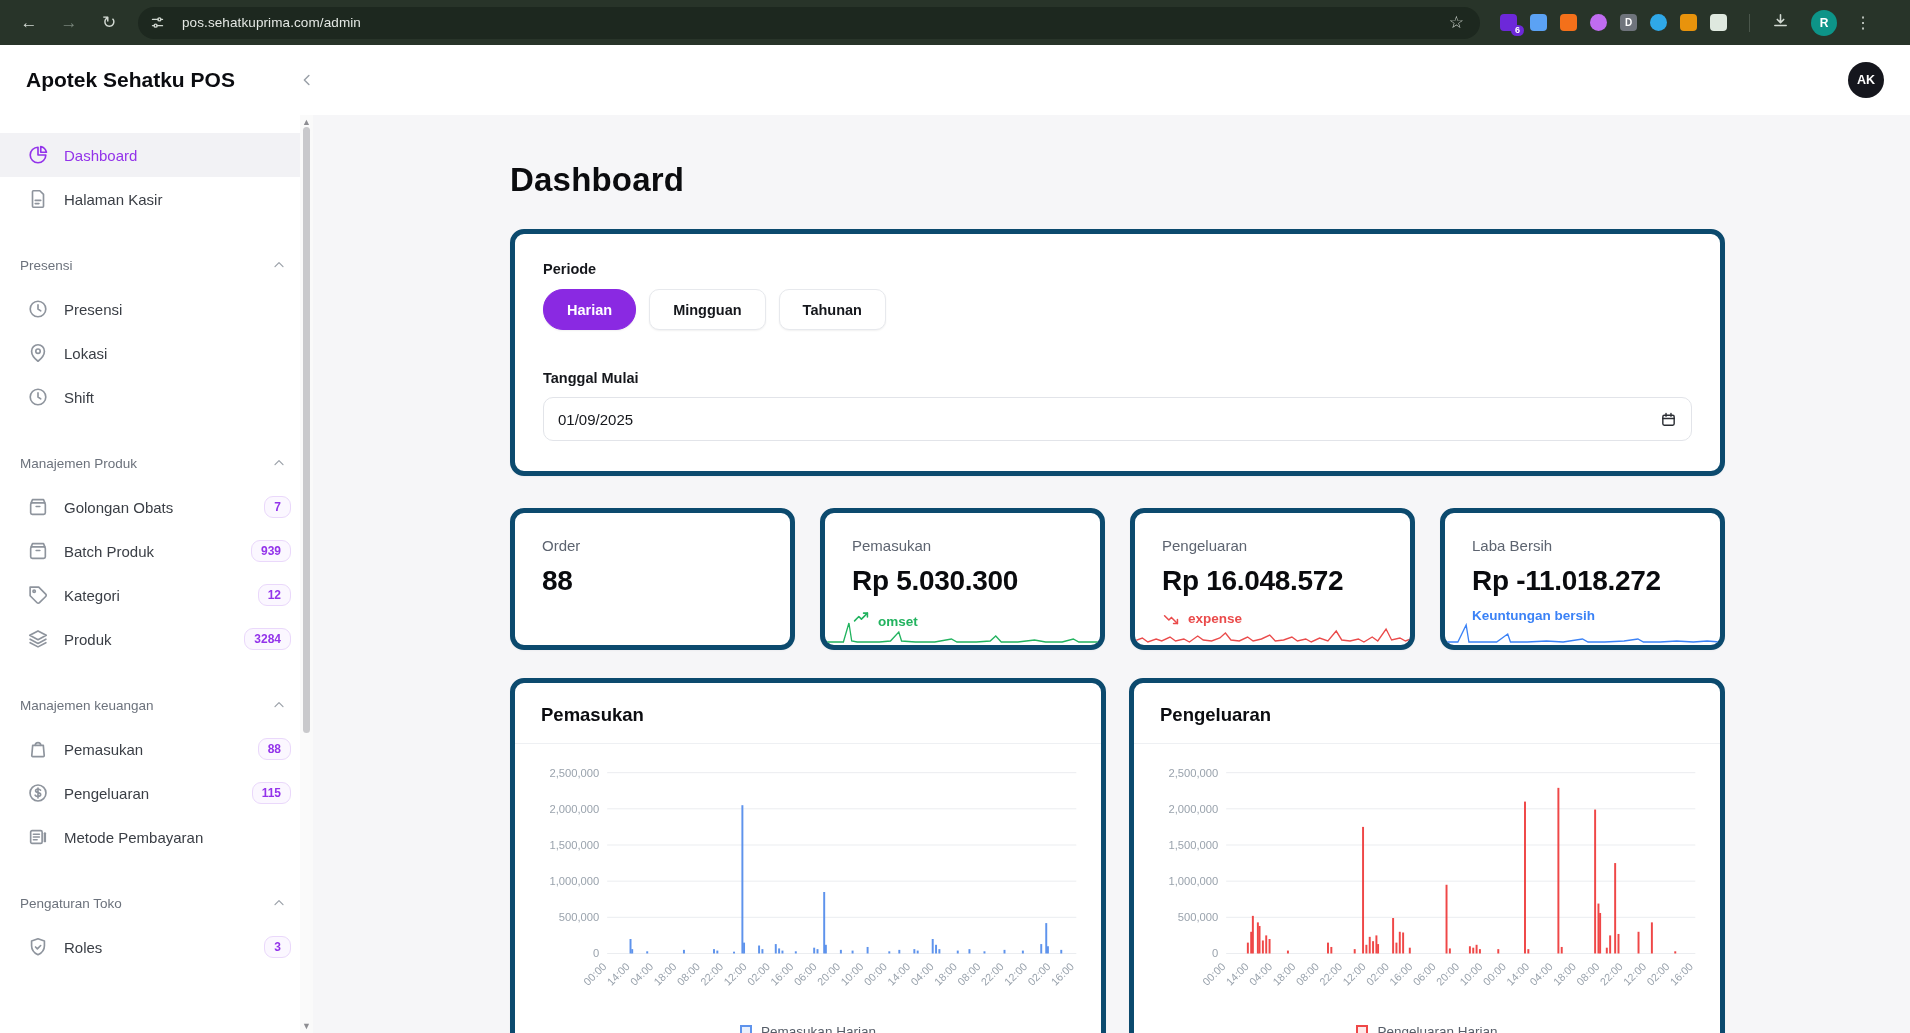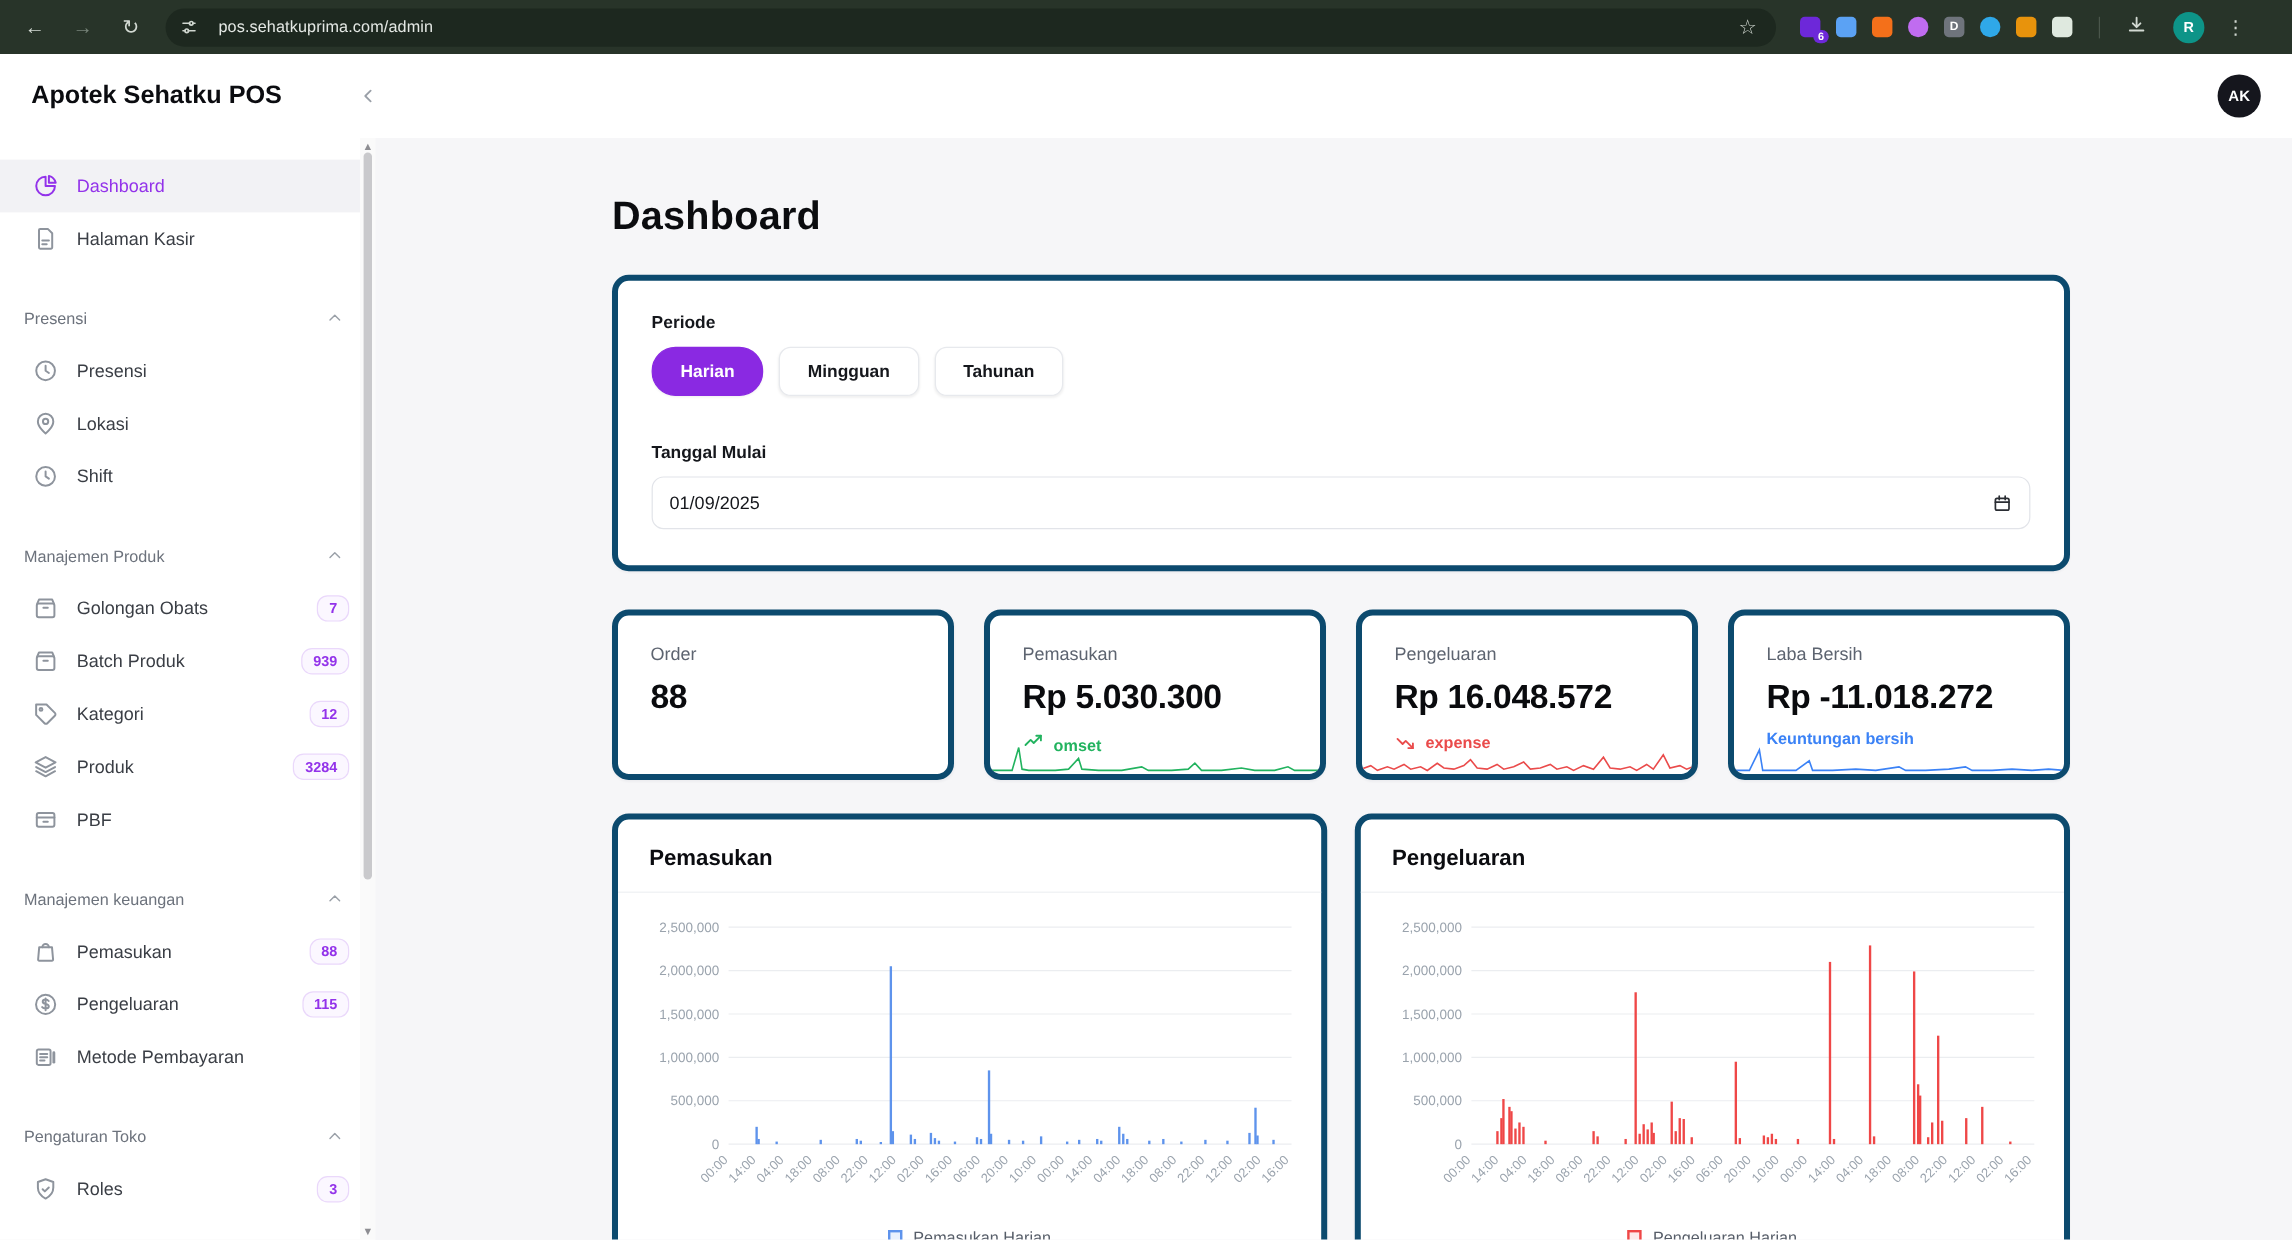--- a/index.html
+++ b/index.html
@@ -202,27 +202,20 @@
           <span class="side-badge">12</span>
         </div>
         <div class="side-item">
           <span class="ic"><svg width="22" height="22" viewBox="0 0 24 24" fill="none" stroke="currentColor" stroke-width="1.8" stroke-linecap="round" stroke-linejoin="round">
               <path d="M12 3.2 21 8l-9 4.8L3 8z"></path>
               <path d="M3.4 12.2 12 16.8l8.6-4.6"></path>
               <path d="M3.4 16 12 20.6 20.6 16"></path>
             </svg></span>
           <span>Produk</span>
           <span class="side-badge">3284</span>
-        </div>
-        <div class="side-item">
-          <span class="ic"><svg width="22" height="22" viewBox="0 0 24 24" fill="none" stroke="currentColor" stroke-width="1.8" stroke-linecap="round" stroke-linejoin="round">
-              <rect x="4" y="6" width="16" height="12.5" rx="1.8"></rect>
-              <path d="M4 10h16M10 14h4"></path>
-            </svg></span>
-          <span>PBF</span>
         </div>
       </div>
       <div class="side-section">
         <div class="side-section-head">
           <span>Manajemen keuangan</span>
           <span class="ic"><svg width="16" height="16" viewBox="0 0 24 24" fill="none" stroke="currentColor" stroke-width="1.8" stroke-linecap="round" stroke-linejoin="round">
               <path d="m6 14.5 6-6 6 6"></path>
             </svg></span>
         </div>
         <div class="side-item">

